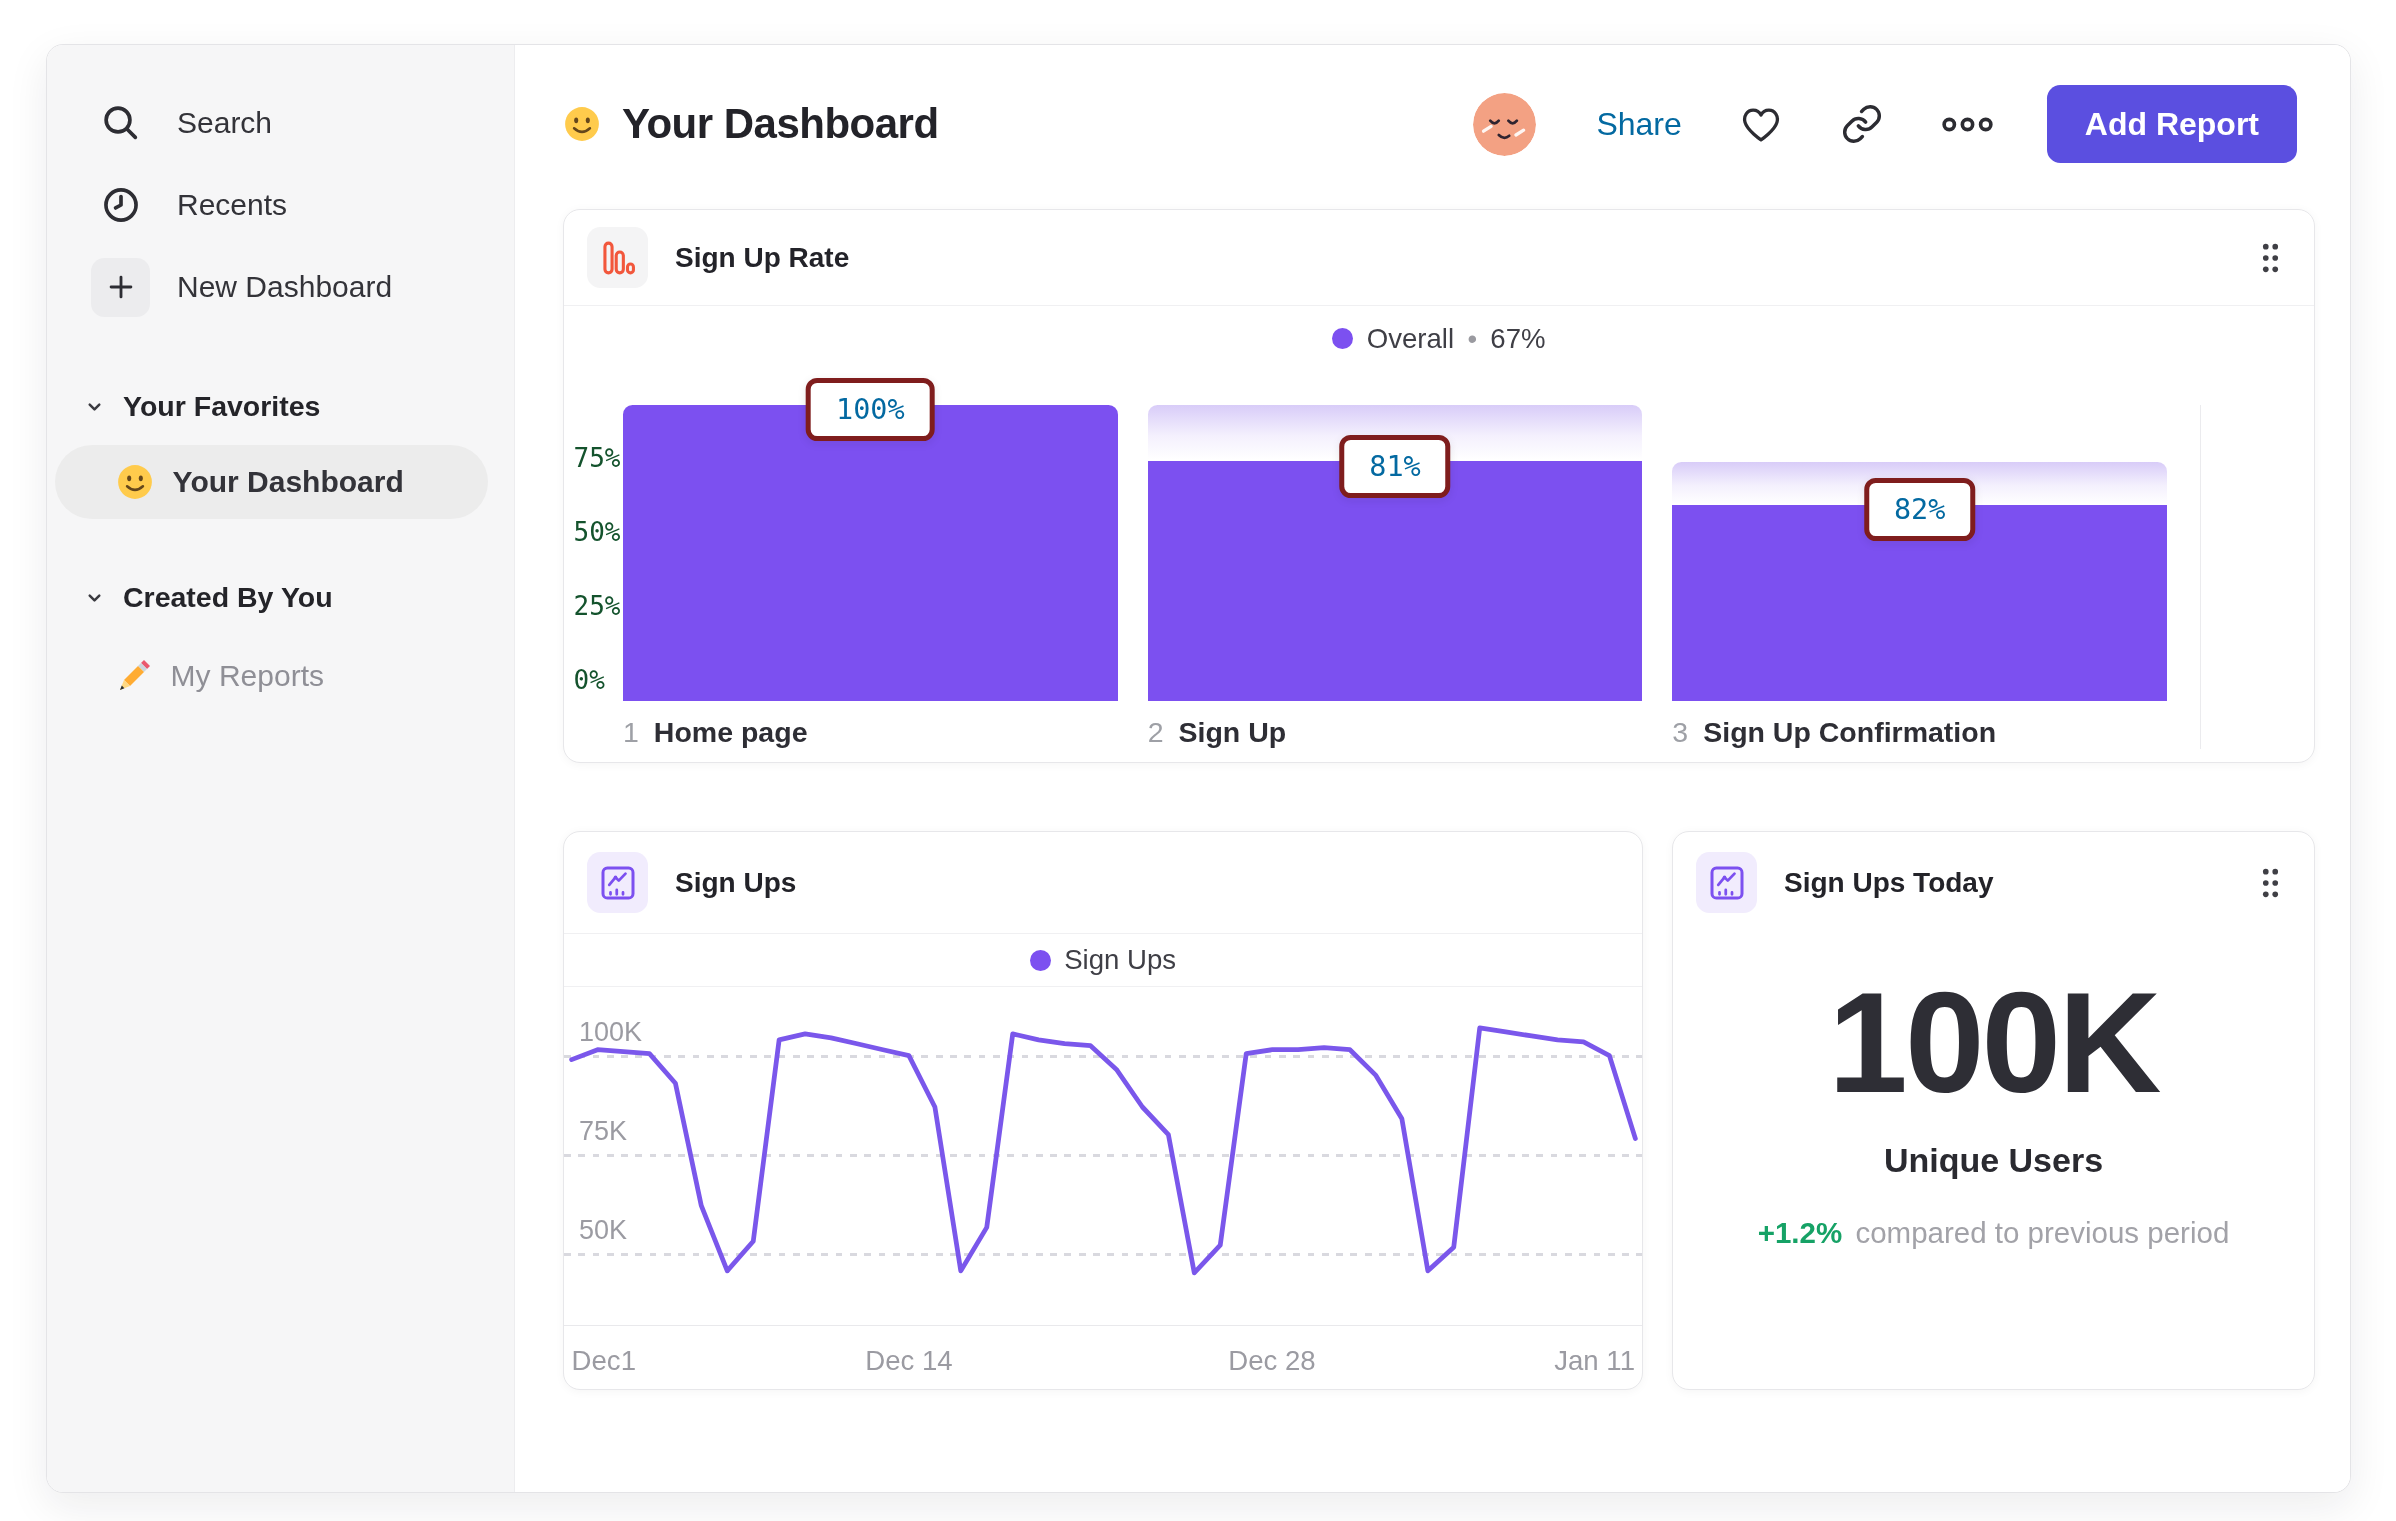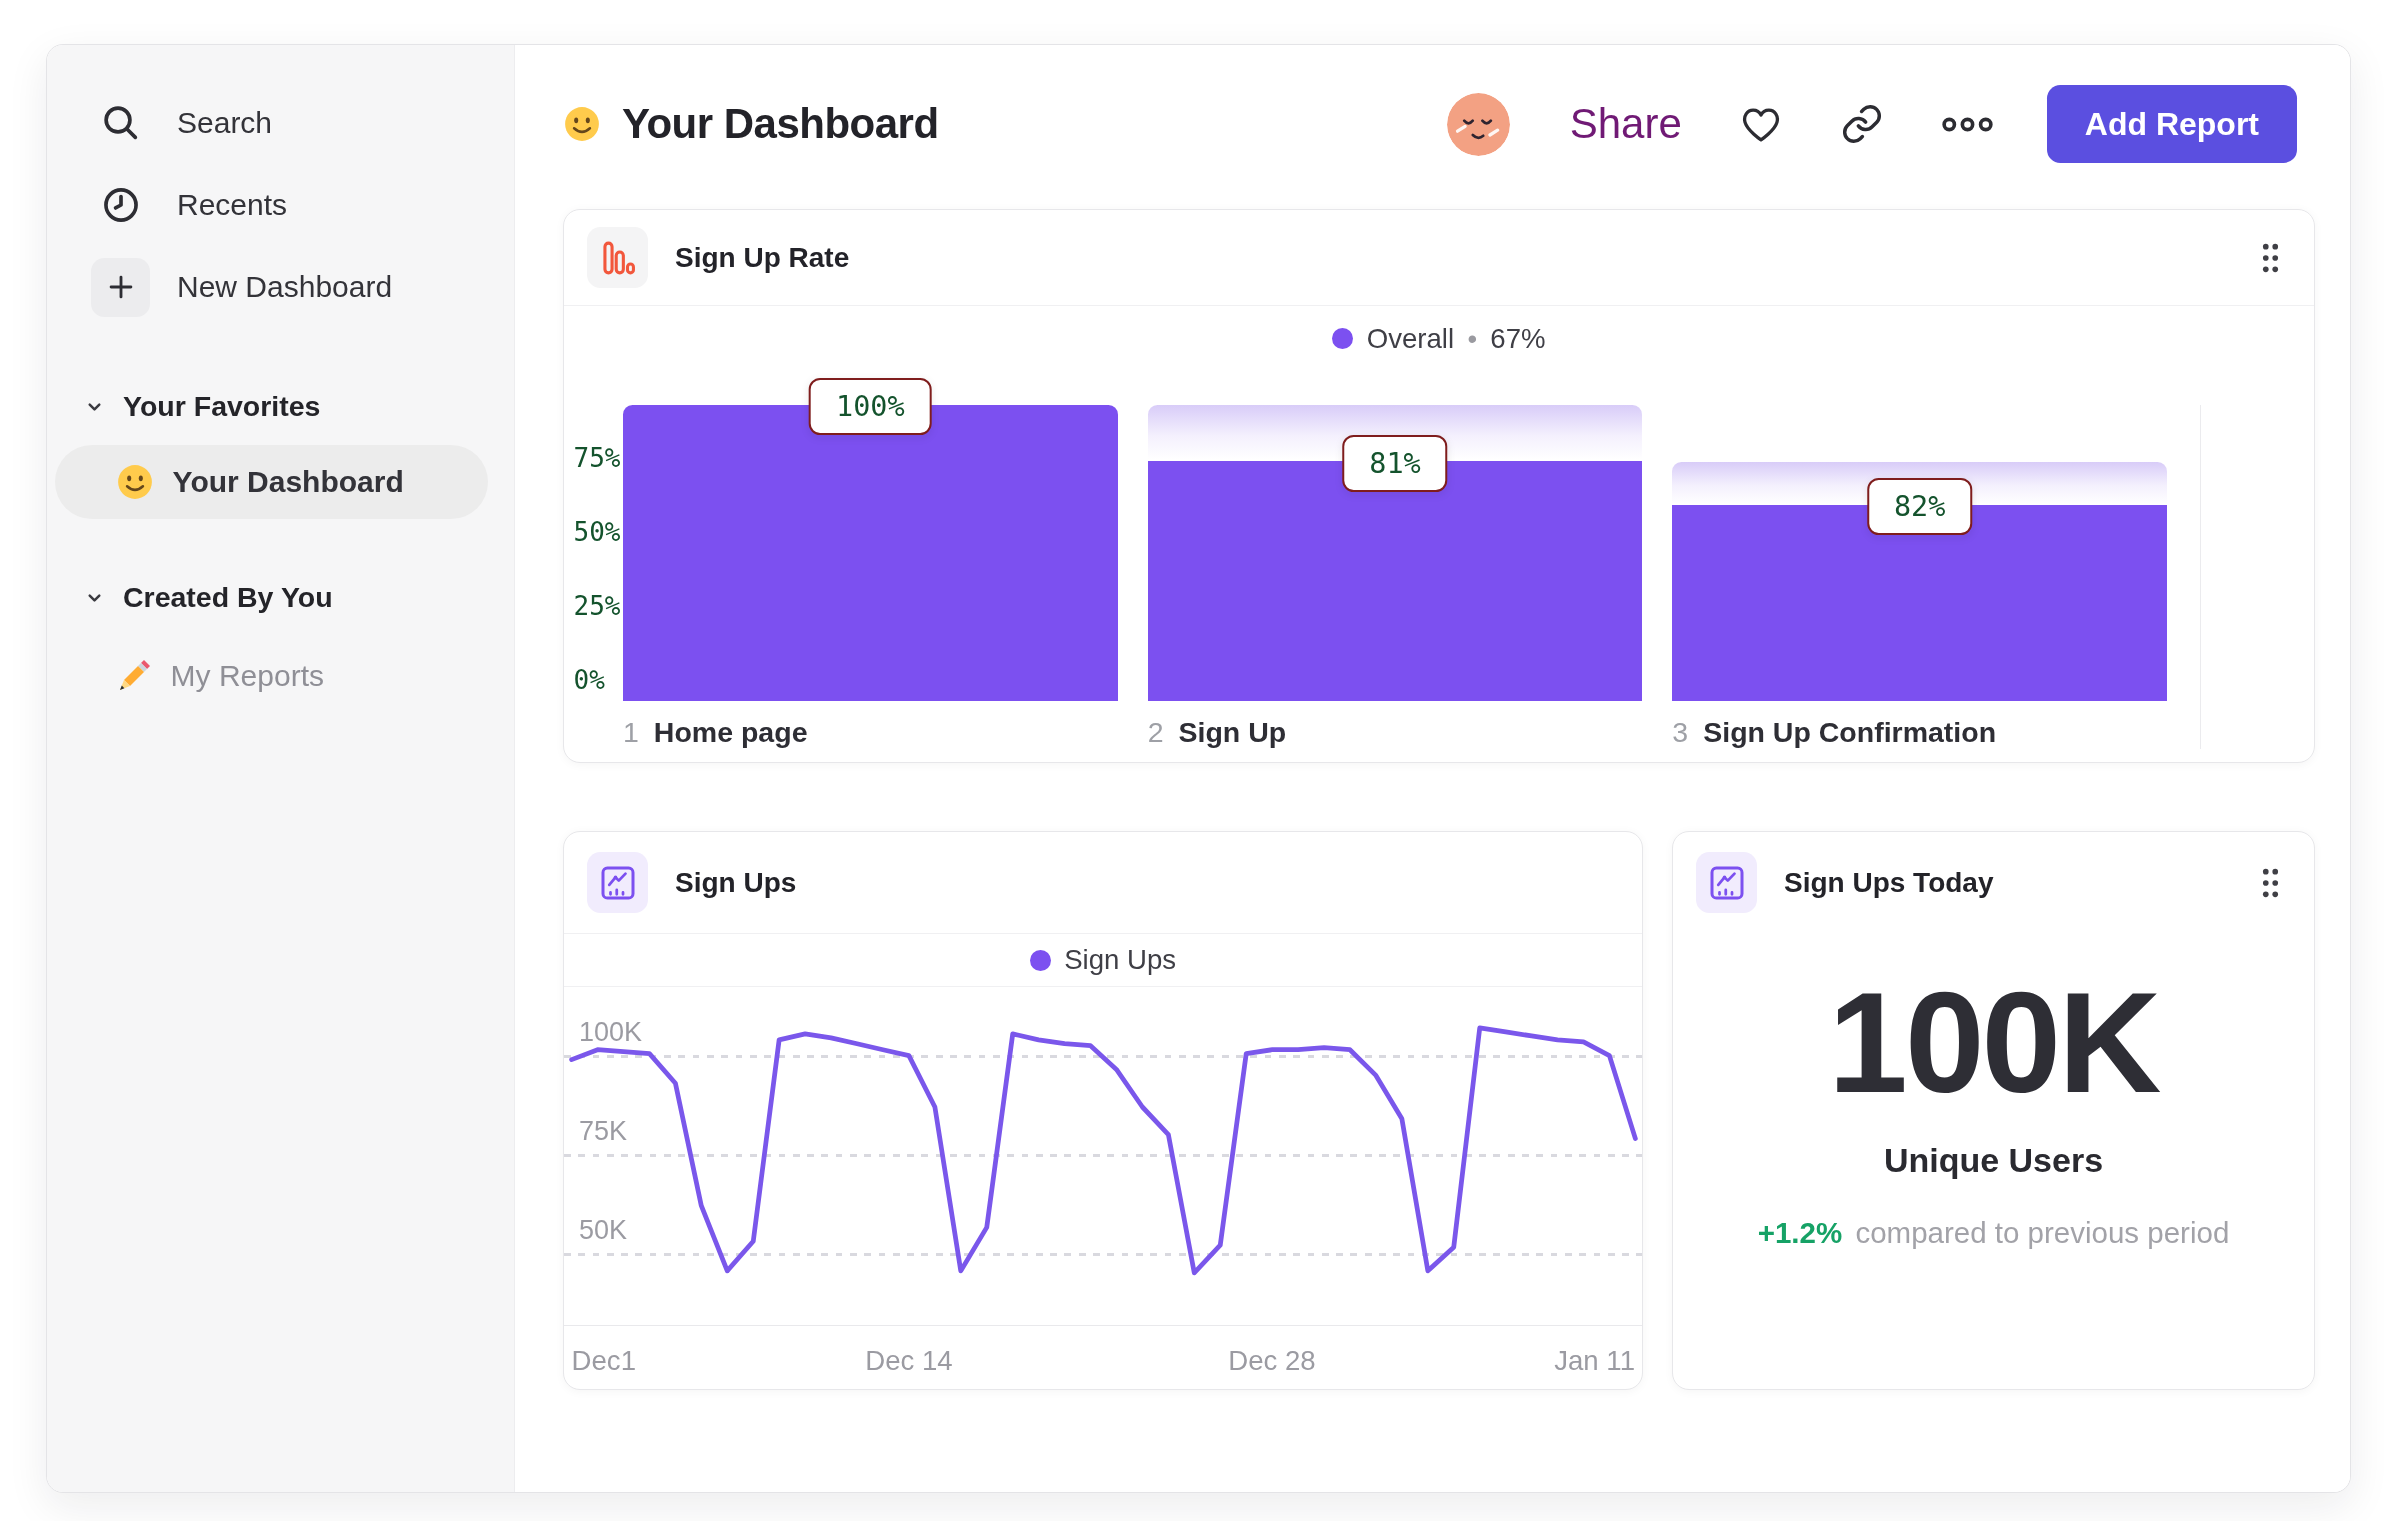--- a/index.html
+++ b/index.html
@@ -29,21 +29,21 @@
   .fav-item .side-label{font-weight:600;}
   .fav-item .side-label.muted{color:#8f8f96;font-weight:500;}
   .emoji-ic{display:flex;align-items:center;}
   
   .main{position:absolute;left:468px;top:0;right:0;bottom:0;background:#fff;}
   .dash-header{position:absolute;left:48px;right:53px;top:40px;height:78px;display:flex;align-items:center;}
   .title-wrap{display:flex;align-items:center;gap:21px;}
   h1{font-size:42px;font-weight:700;margin:0;color:#232329;letter-spacing:-0.5px;}
   .actions{margin-left:auto;display:flex;align-items:center;}
   .avatar{width:63px;height:63px;border-radius:50%;overflow:hidden;display:block;flex:none;cursor:pointer;}
-  .share-btn{font-family:inherit;font-size:42px;font-weight:500;color:#701a75;background:none;border:none;cursor:pointer;margin-left:60px;padding:0;}
+  .share-btn{font-family:inherit;font-size:32px;font-weight:500;color:#0369a1;background:none;border:none;cursor:pointer;margin-left:60px;padding:0;}
   .iconbtn{background:none;border:none;padding:0;display:flex;align-items:center;color:#2c2c32;cursor:pointer;margin-left:57px;}
   .primary{height:78px;padding:0 38px;color:#fff;font-family:inherit;font-size:32px;font-weight:600;border:none;border-radius:13.3px;cursor:pointer;margin-left:53px;}
   
   .card{position:absolute;background:#fff;border:1px solid #e7e7ea;border-radius:17px;box-shadow:0 1.9px 9.5px rgba(25,25,35,.04);box-sizing:border-box;}
   .card-funnel{left:48px;top:164px;width:1752px;height:554px;}
   .card-line{left:48px;top:786px;width:1080px;height:559px;}
   .card-big{left:1157px;top:786px;width:643px;height:559px;}
   .card-head{display:flex;align-items:center;gap:27px;height:95px;padding:0 32px 0 23px;}
   .card-line .card-head,.card-big .card-head{height:101px;}
   .card-funnel .card-head,.card-line .card-head{border-bottom:1px solid #f0f0f2;}
@@ -59,22 +59,22 @@
   .funnel-plot{position:relative;margin-top:34px;height:361px;}
   .funnel-y{position:absolute;left:9.5px;top:0;height:296px;width:72px;font-family:"DejaVu Sans Mono",monospace;font-size:26px;color:#14532d;}
   .fy{position:absolute;left:0;}
   .funnel-steps{display:flex;gap:30px;margin:0 147px 0 59px;}
   .fstep{flex:1;display:flex;flex-direction:column;min-width:0;}
   .fbar-area{position:relative;height:296px;}
   .fghost{position:absolute;left:0;width:100%;border-radius:9.5px 9.5px 0 0;
     background:linear-gradient(180deg,#d8ccf8 0%,rgba(235,228,252,.55) 55%,rgba(255,255,255,0) 98%);}
   .fsolid{position:absolute;left:0;bottom:0;width:100%;}
   .fsolid.rounded{border-radius:9.5px 9.5px 0 0;}
-  .fchip{position:absolute;left:50%;transform:translateX(-50%);background:#fff;border:2px solid #7f1d1d;border-radius:11.4px;
-    box-shadow:0 2.9px 8.6px rgba(20,20,30,.08);font-family:"DejaVu Sans Mono",monospace;font-size:28.5px;color:#14532d;
+  .fchip{position:absolute;left:50%;transform:translateX(-50%);background:#fff;border:5px solid #7f1d1d;border-radius:11.4px;
+    box-shadow:0 2.9px 8.6px rgba(20,20,30,.08);font-family:"DejaVu Sans Mono",monospace;font-size:28.5px;color:#0369a1;
     padding:0 25px;height:53px;display:flex;align-items:center;white-space:nowrap;}
   .fstep-label{display:flex;gap:15px;align-items:baseline;margin-top:15px;font-size:28.5px;white-space:nowrap;}
   .fnum{color:#9ea0a6;font-weight:500;}
   .fname{color:#2e2e35;font-weight:600;}
   .funnel-right-line{position:absolute;right:113px;top:0;height:344px;width:1px;background:#ebebee;}
   
   .line-legend{display:flex;align-items:center;justify-content:center;gap:13.3px;height:52px;border-bottom:1px solid #f0f0f2;
     font-size:27.6px;font-weight:500;color:#3f3f46;}
   .line-plot{position:relative;height:338px;}
   .gridline{position:absolute;left:0;right:0;height:2.9px;

